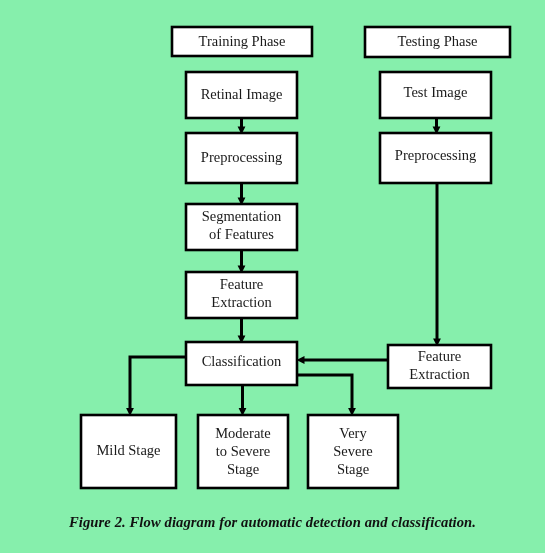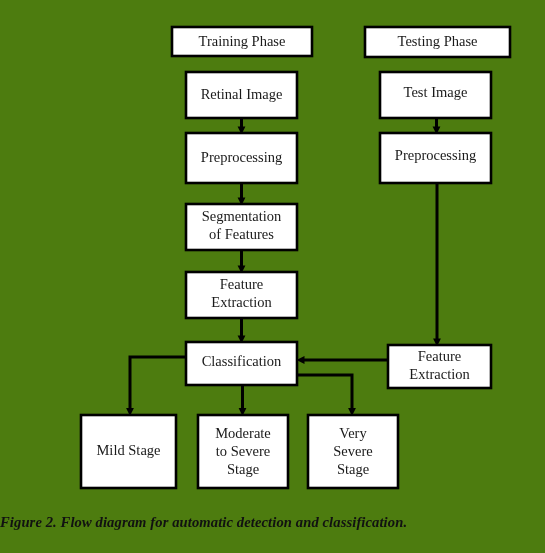--- a/index.html
+++ b/index.html
@@ -11,21 +11,21 @@
     width: 545px;
     height: 553px;
     overflow: hidden;
     font-family: "Liberation Serif", "DejaVu Serif", serif;
     color: #000000;
   }
   #figure-root {
     position: relative;
     width: 545px;
     height: 553px;
-    background: #4d7c0f;
+    background: #86efac;
   }
   #flow-svg {
     position: absolute;
     left: 0;
     top: 0;
     width: 545px;
     height: 553px;
   }
   .node-rect {
     fill: #ffffff;
@@ -47,20 +47,21 @@
     stroke-linejoin: miter;
   }
   .arrow-head {
     fill: #000000;
   }
   .caption {
     position: absolute;
     left: 0;
     top: 514px;
     width: 545px;
+    text-align: center;
     font-family: "Liberation Serif", "DejaVu Serif", serif;
     font-style: italic;
     font-weight: bold;
     font-size: 14.6px;
     color: #111111;
     letter-spacing: 0.1px;
     white-space: nowrap;
   }
 </style>
 </head>

